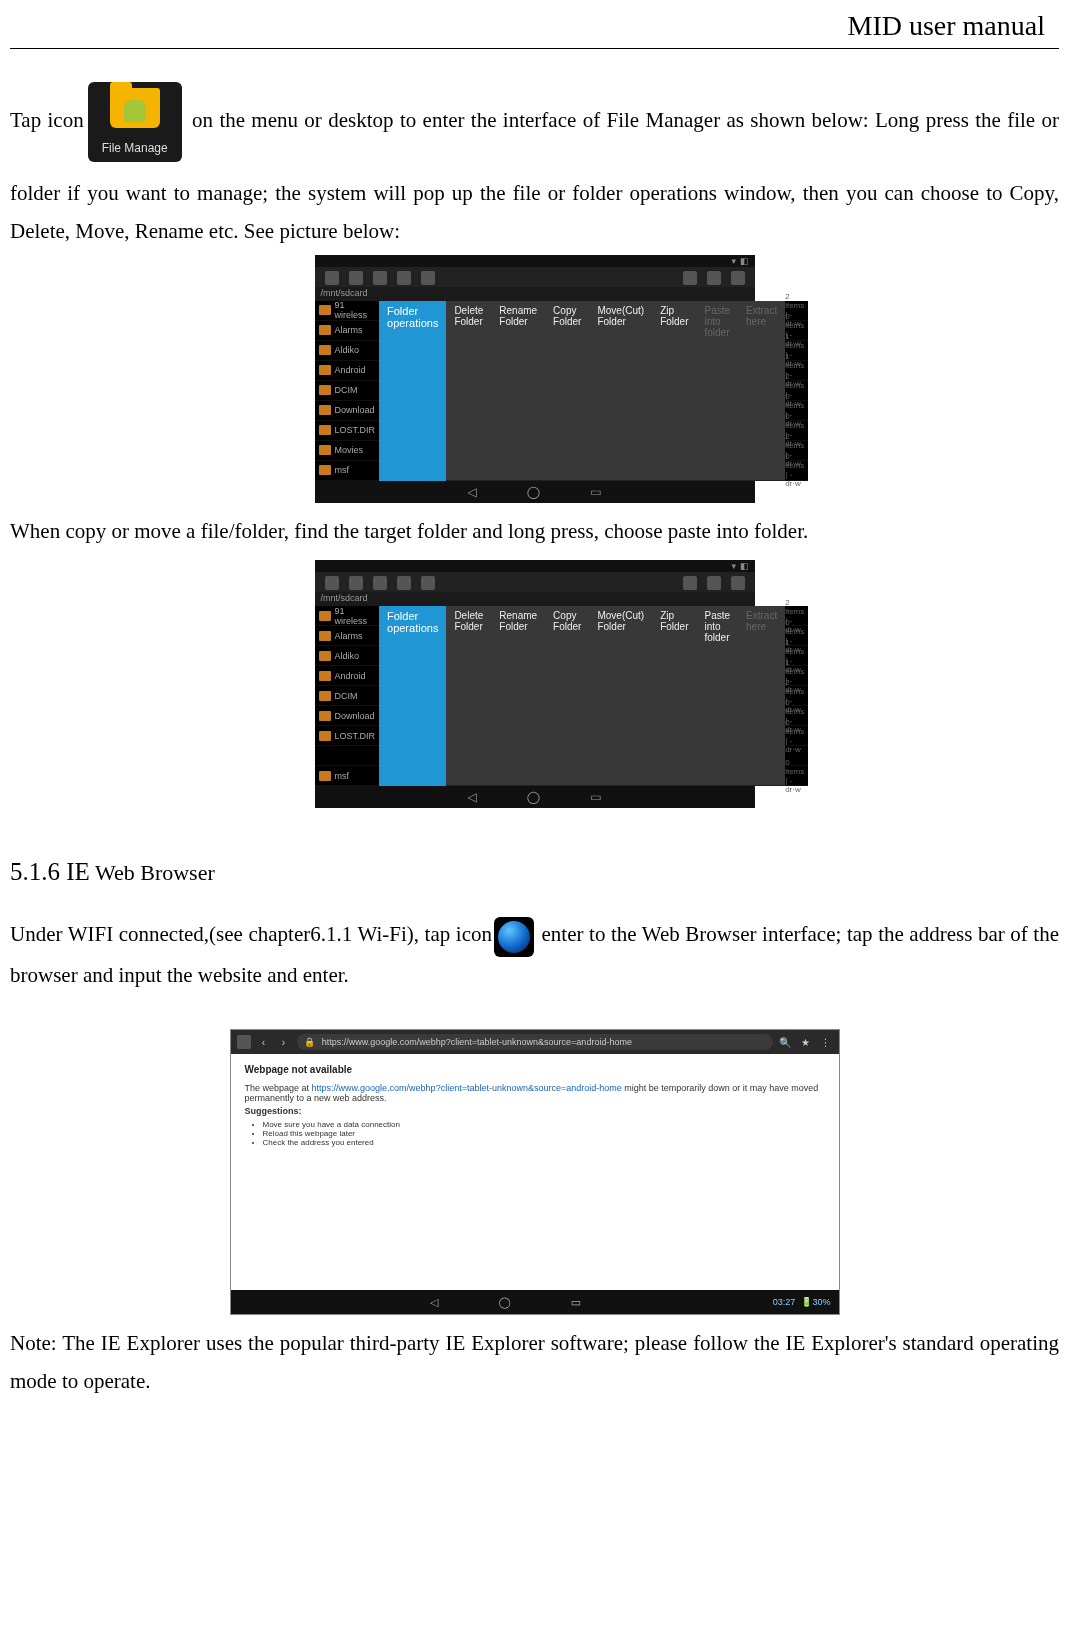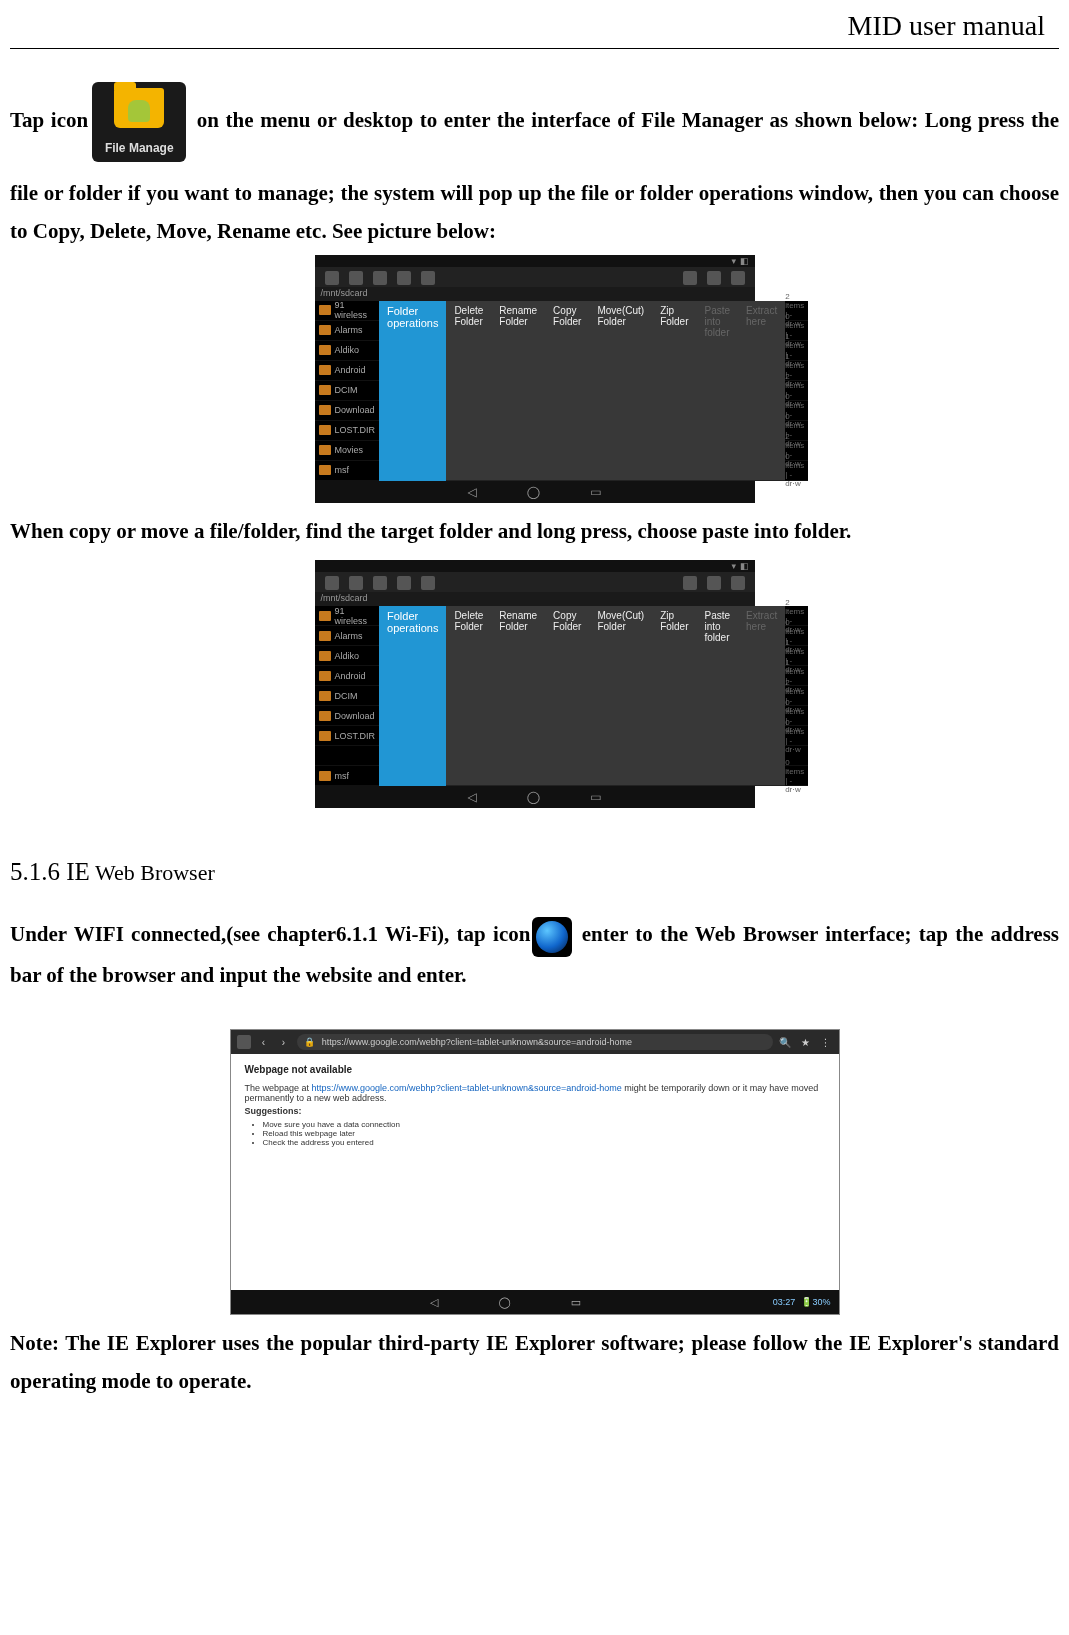--- a/index.html
+++ b/index.html
@@ -21,21 +21,20 @@
     }
     .header-rule {
       border: none;
       border-top: 1.5px solid #000;
       margin: 6px 0 20px 0;
     }
     .body-text {
       font-size: 21px;
       line-height: 1.8;
       text-align: justify;
-      font-weight: bold;
     }
     .file-manager-icon {
       display: inline-block;
       vertical-align: middle;
       width: 94px;
       height: 80px;
       background: #1a1a1a;
       position: relative;
       border-radius: 6px;
       margin: 13px 4px;

